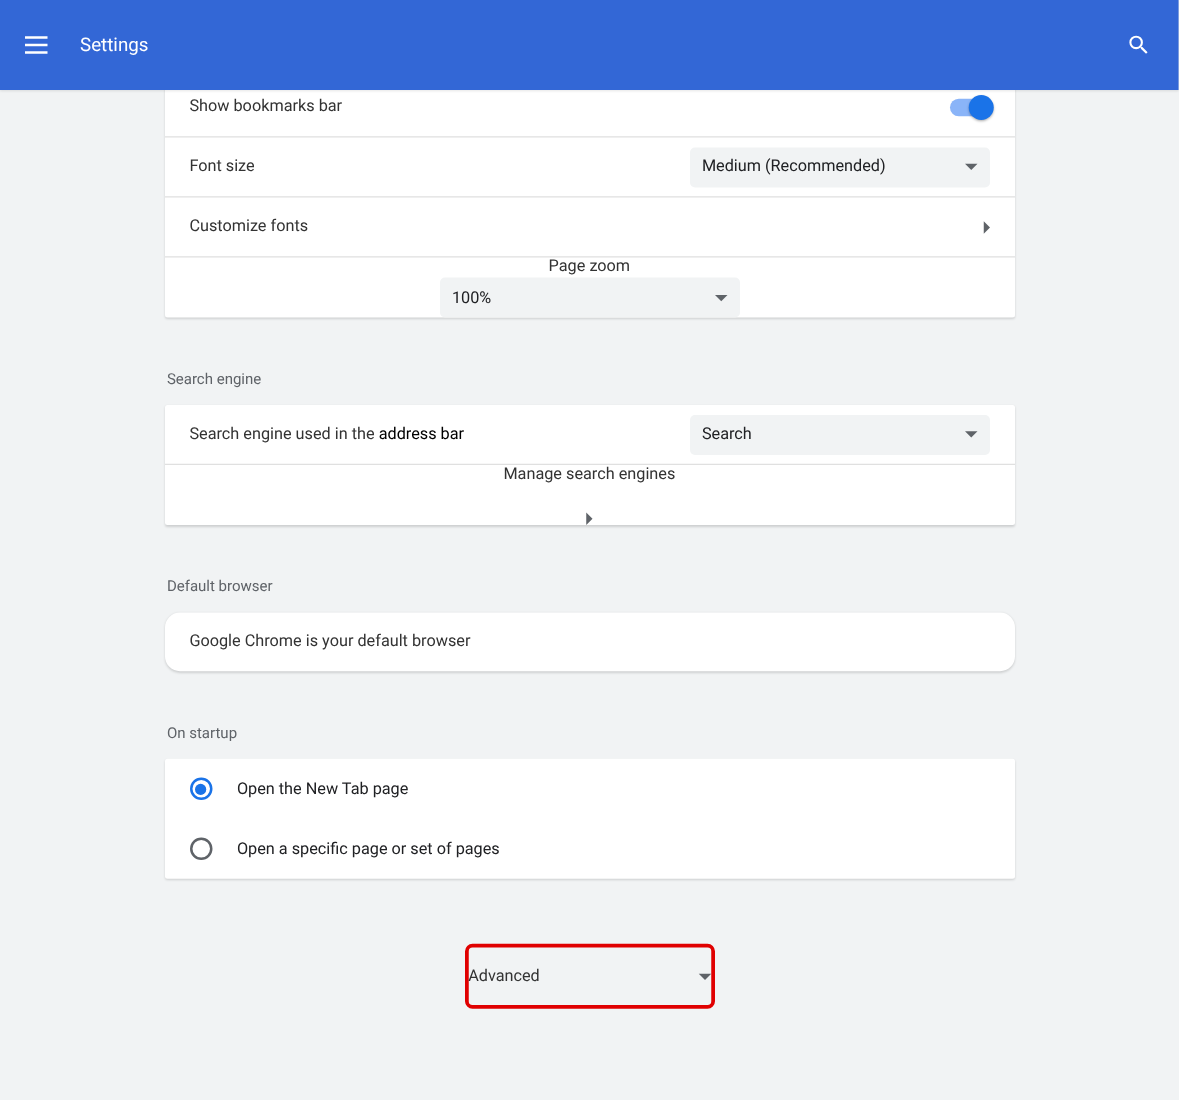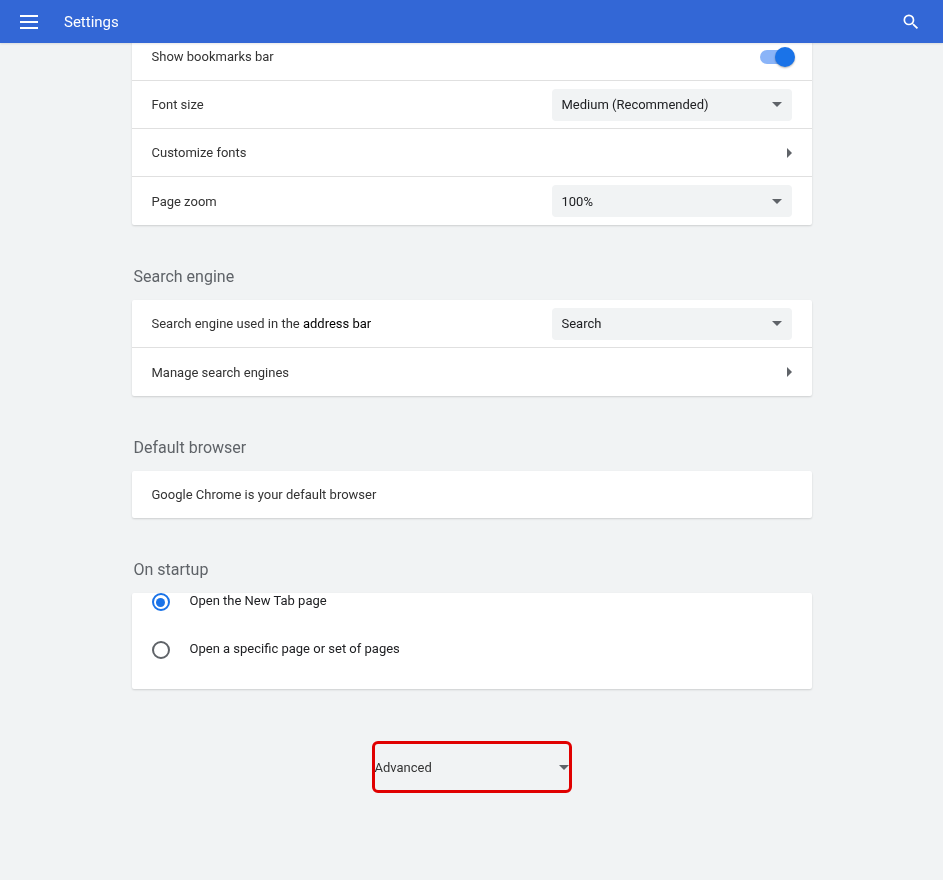--- a/index.html
+++ b/index.html
@@ -7,21 +7,21 @@
     font-family: Roboto, Arial, sans-serif;
     background: #f1f3f4;
     width: 943px;
     height: 880px;
     overflow: hidden;
     font-size: 13px;
     color: #202124;
   }
   .header {
     background: #3367d6;
-    height: 43px;
+    height: 72px;
     display: flex;
     align-items: center;
     padding: 0 20px;
     color: #fff;
     position: relative;
     box-shadow: 0 1px 2px rgba(0,0,0,0.1);
   }
   .menu-icon {
     width: 20px;
     height: 20px;
@@ -63,21 +63,21 @@
     box-shadow: 0 1px 2px rgba(0,0,0,0.15);
     margin-bottom: 24px;
   }
   .row {
     display: flex;
     align-items: center;
     min-height: 48px;
     padding: 0 20px;
     border-bottom: 1px solid #e0e0e0;
   }
-  .row:last-child { border-bottom: none; }
+  .row:last-child { border-bottom: none; flex-direction: column; }
   .row-label {
     flex: 1;
     color: #333;
   }
   .row-label a { color: #000000; font-weight:400; text-decoration:none; }
   .toggle {
     width: 32px;
     height: 14px;
     background: #8ab4f8;
     border-radius: 7px;
@@ -108,32 +108,33 @@
     color: #202124;
   }
   .select .caret {
     width: 0; height: 0;
     border-left: 5px solid transparent;
     border-right: 5px solid transparent;
     border-top: 5px solid #5f6368;
   }
   .section-title {
     color: #5f6368;
-    font-size: 16px;
+    font-size: 12px;
     padding: 18px 0 14px 2px;
     font-weight: 400;
   }
   .row-nav {
     width: 0; height: 0;
     border-top: 5px solid transparent;
     border-bottom: 5px solid transparent;
     border-left: 5px solid #5f6368;
   }
   .radio-row {
     display: flex;
+    align-items: center;
     height: 48px;
     padding: 0 20px;
   }
   .radio {
     width: 18px;
     height: 18px;
     border: 2px solid #5f6368;
     border-radius: 50%;
     margin-right: 20px;
     display:flex;
@@ -169,21 +170,21 @@
     gap:14px;
   }
   .advanced-btn .caret {
     width: 0; height: 0;
     border-left: 5px solid transparent;
     border-right: 5px solid transparent;
     border-top: 5px solid #5f6368;
   }
   .simple-card {
     background:#fff;
-    border-radius:2px;
+    border-radius:12px;
     box-shadow:0 1px 2px rgba(0,0,0,0.15);
     padding: 16px 20px;
     margin-bottom: 24px;
     color:#333;
   }
 </style>
 </head>
 <body>
 
 <div class="header">

